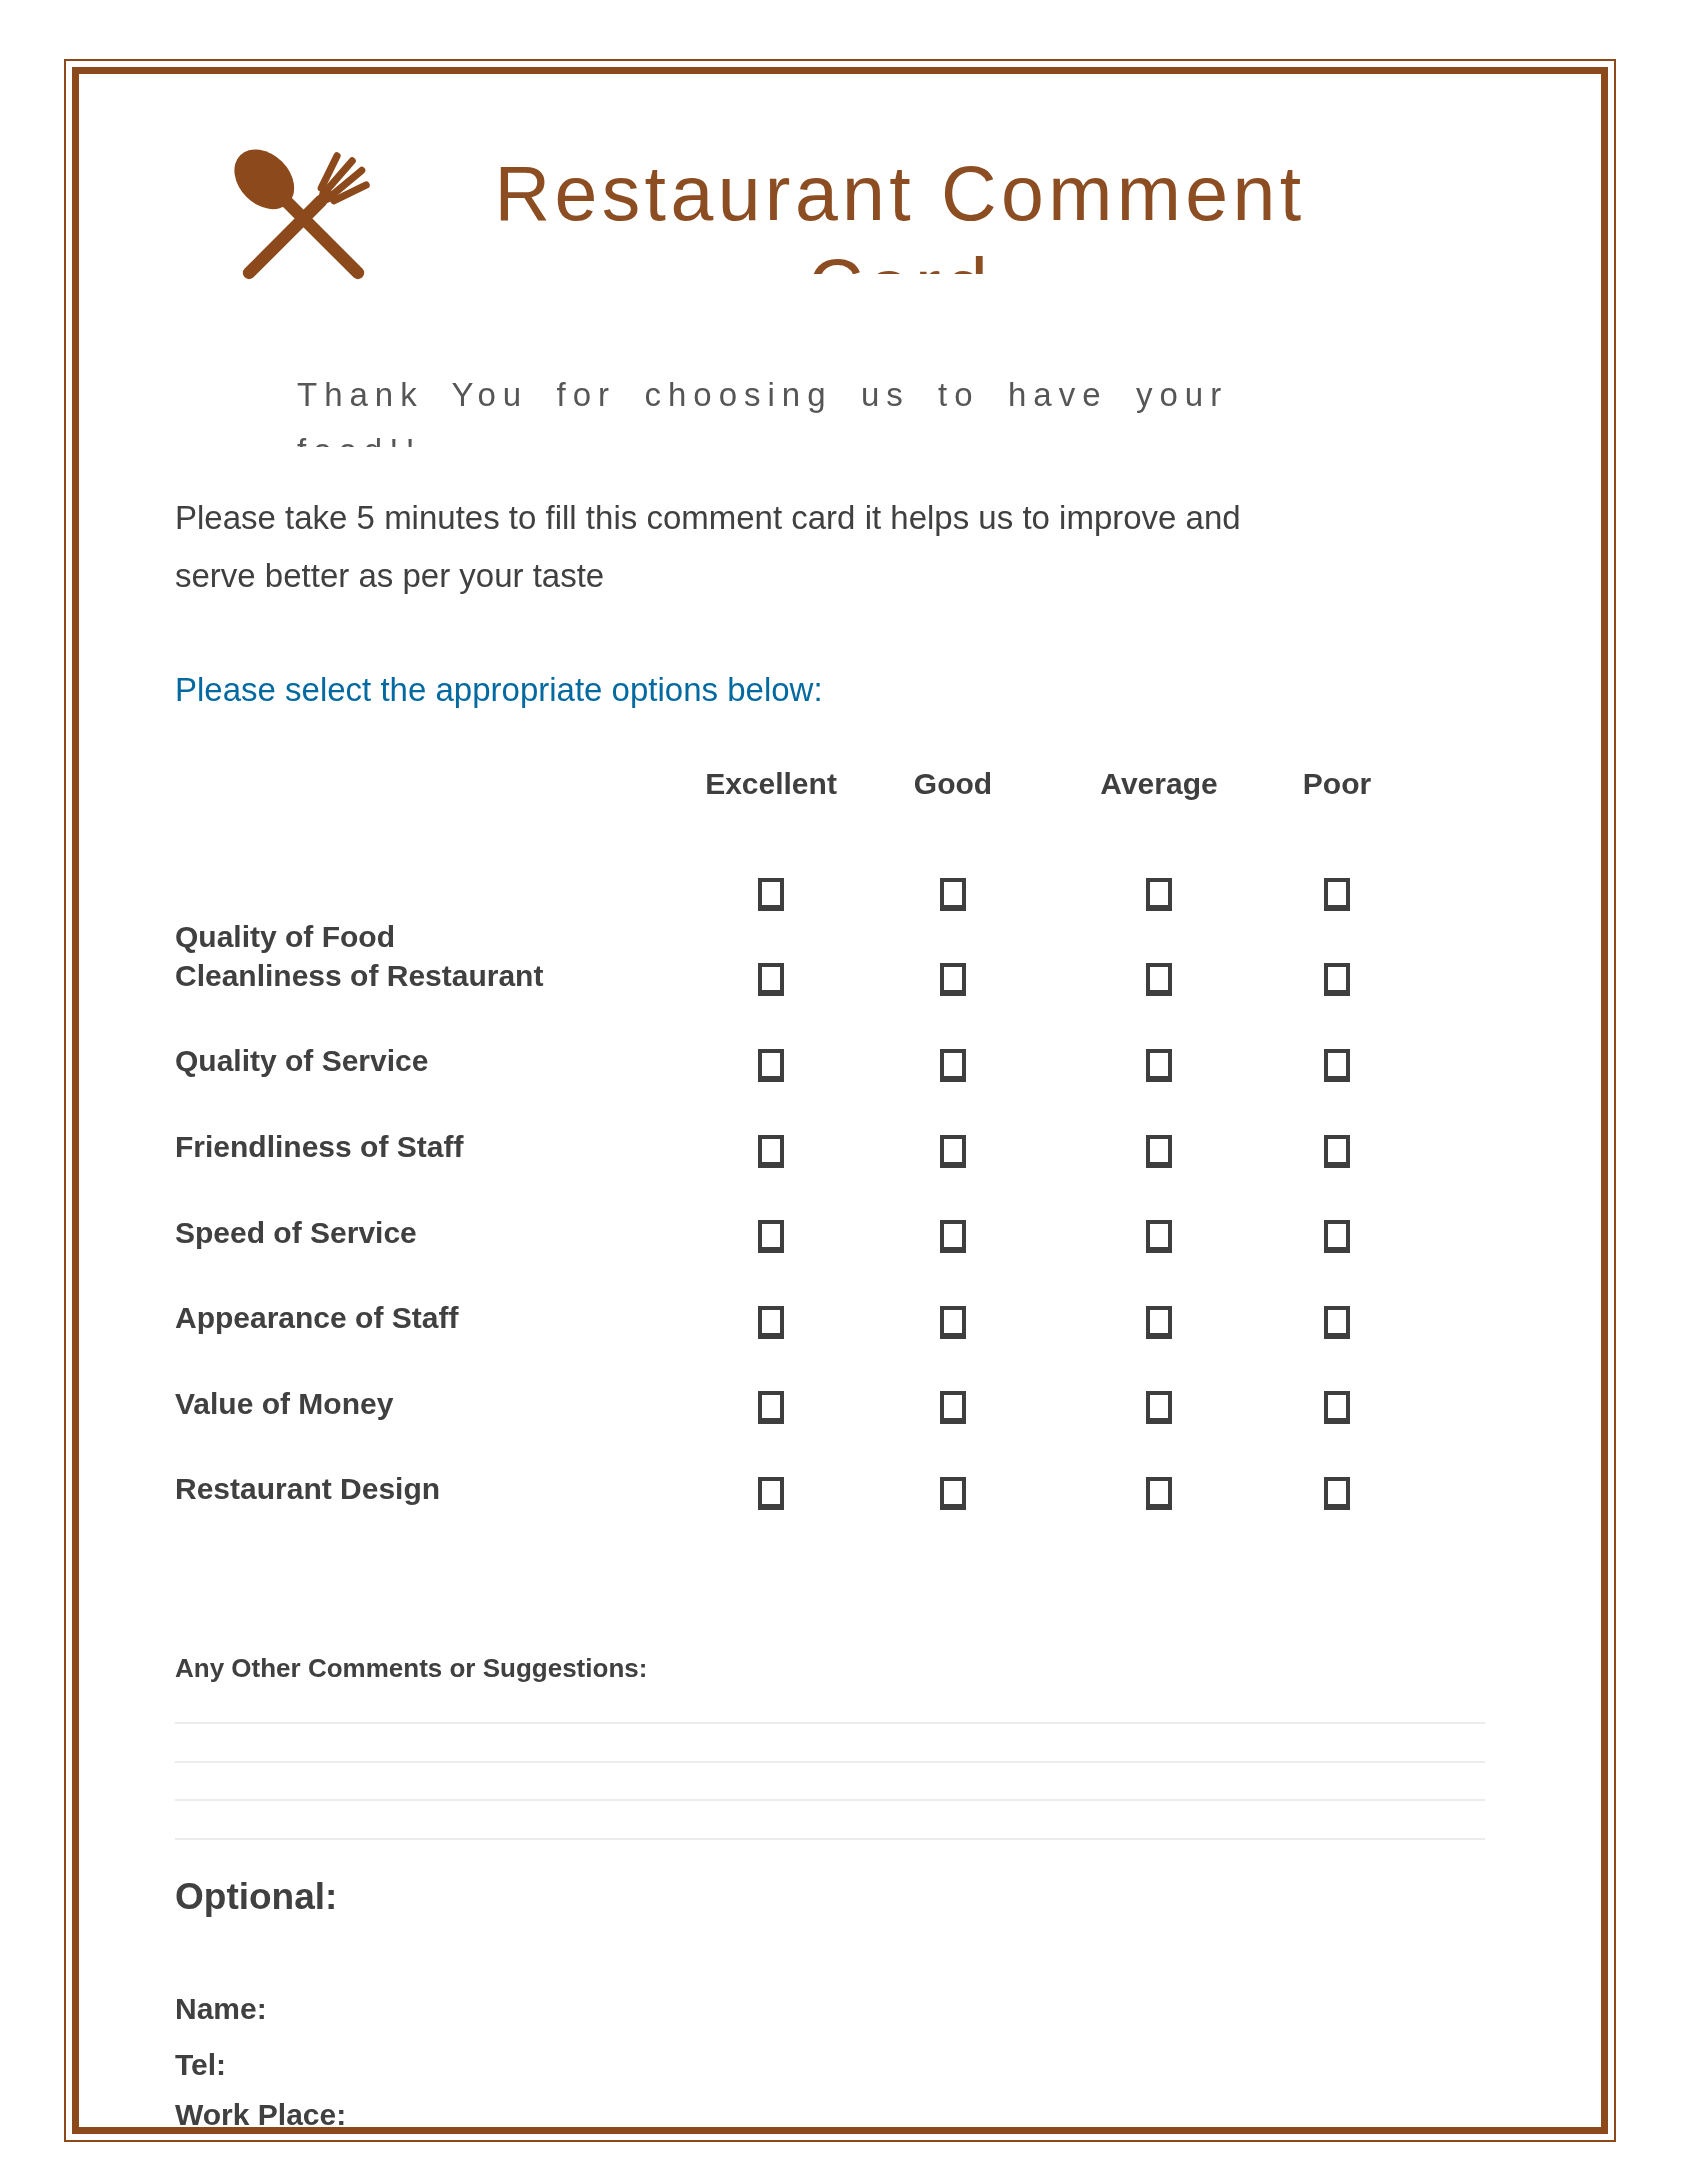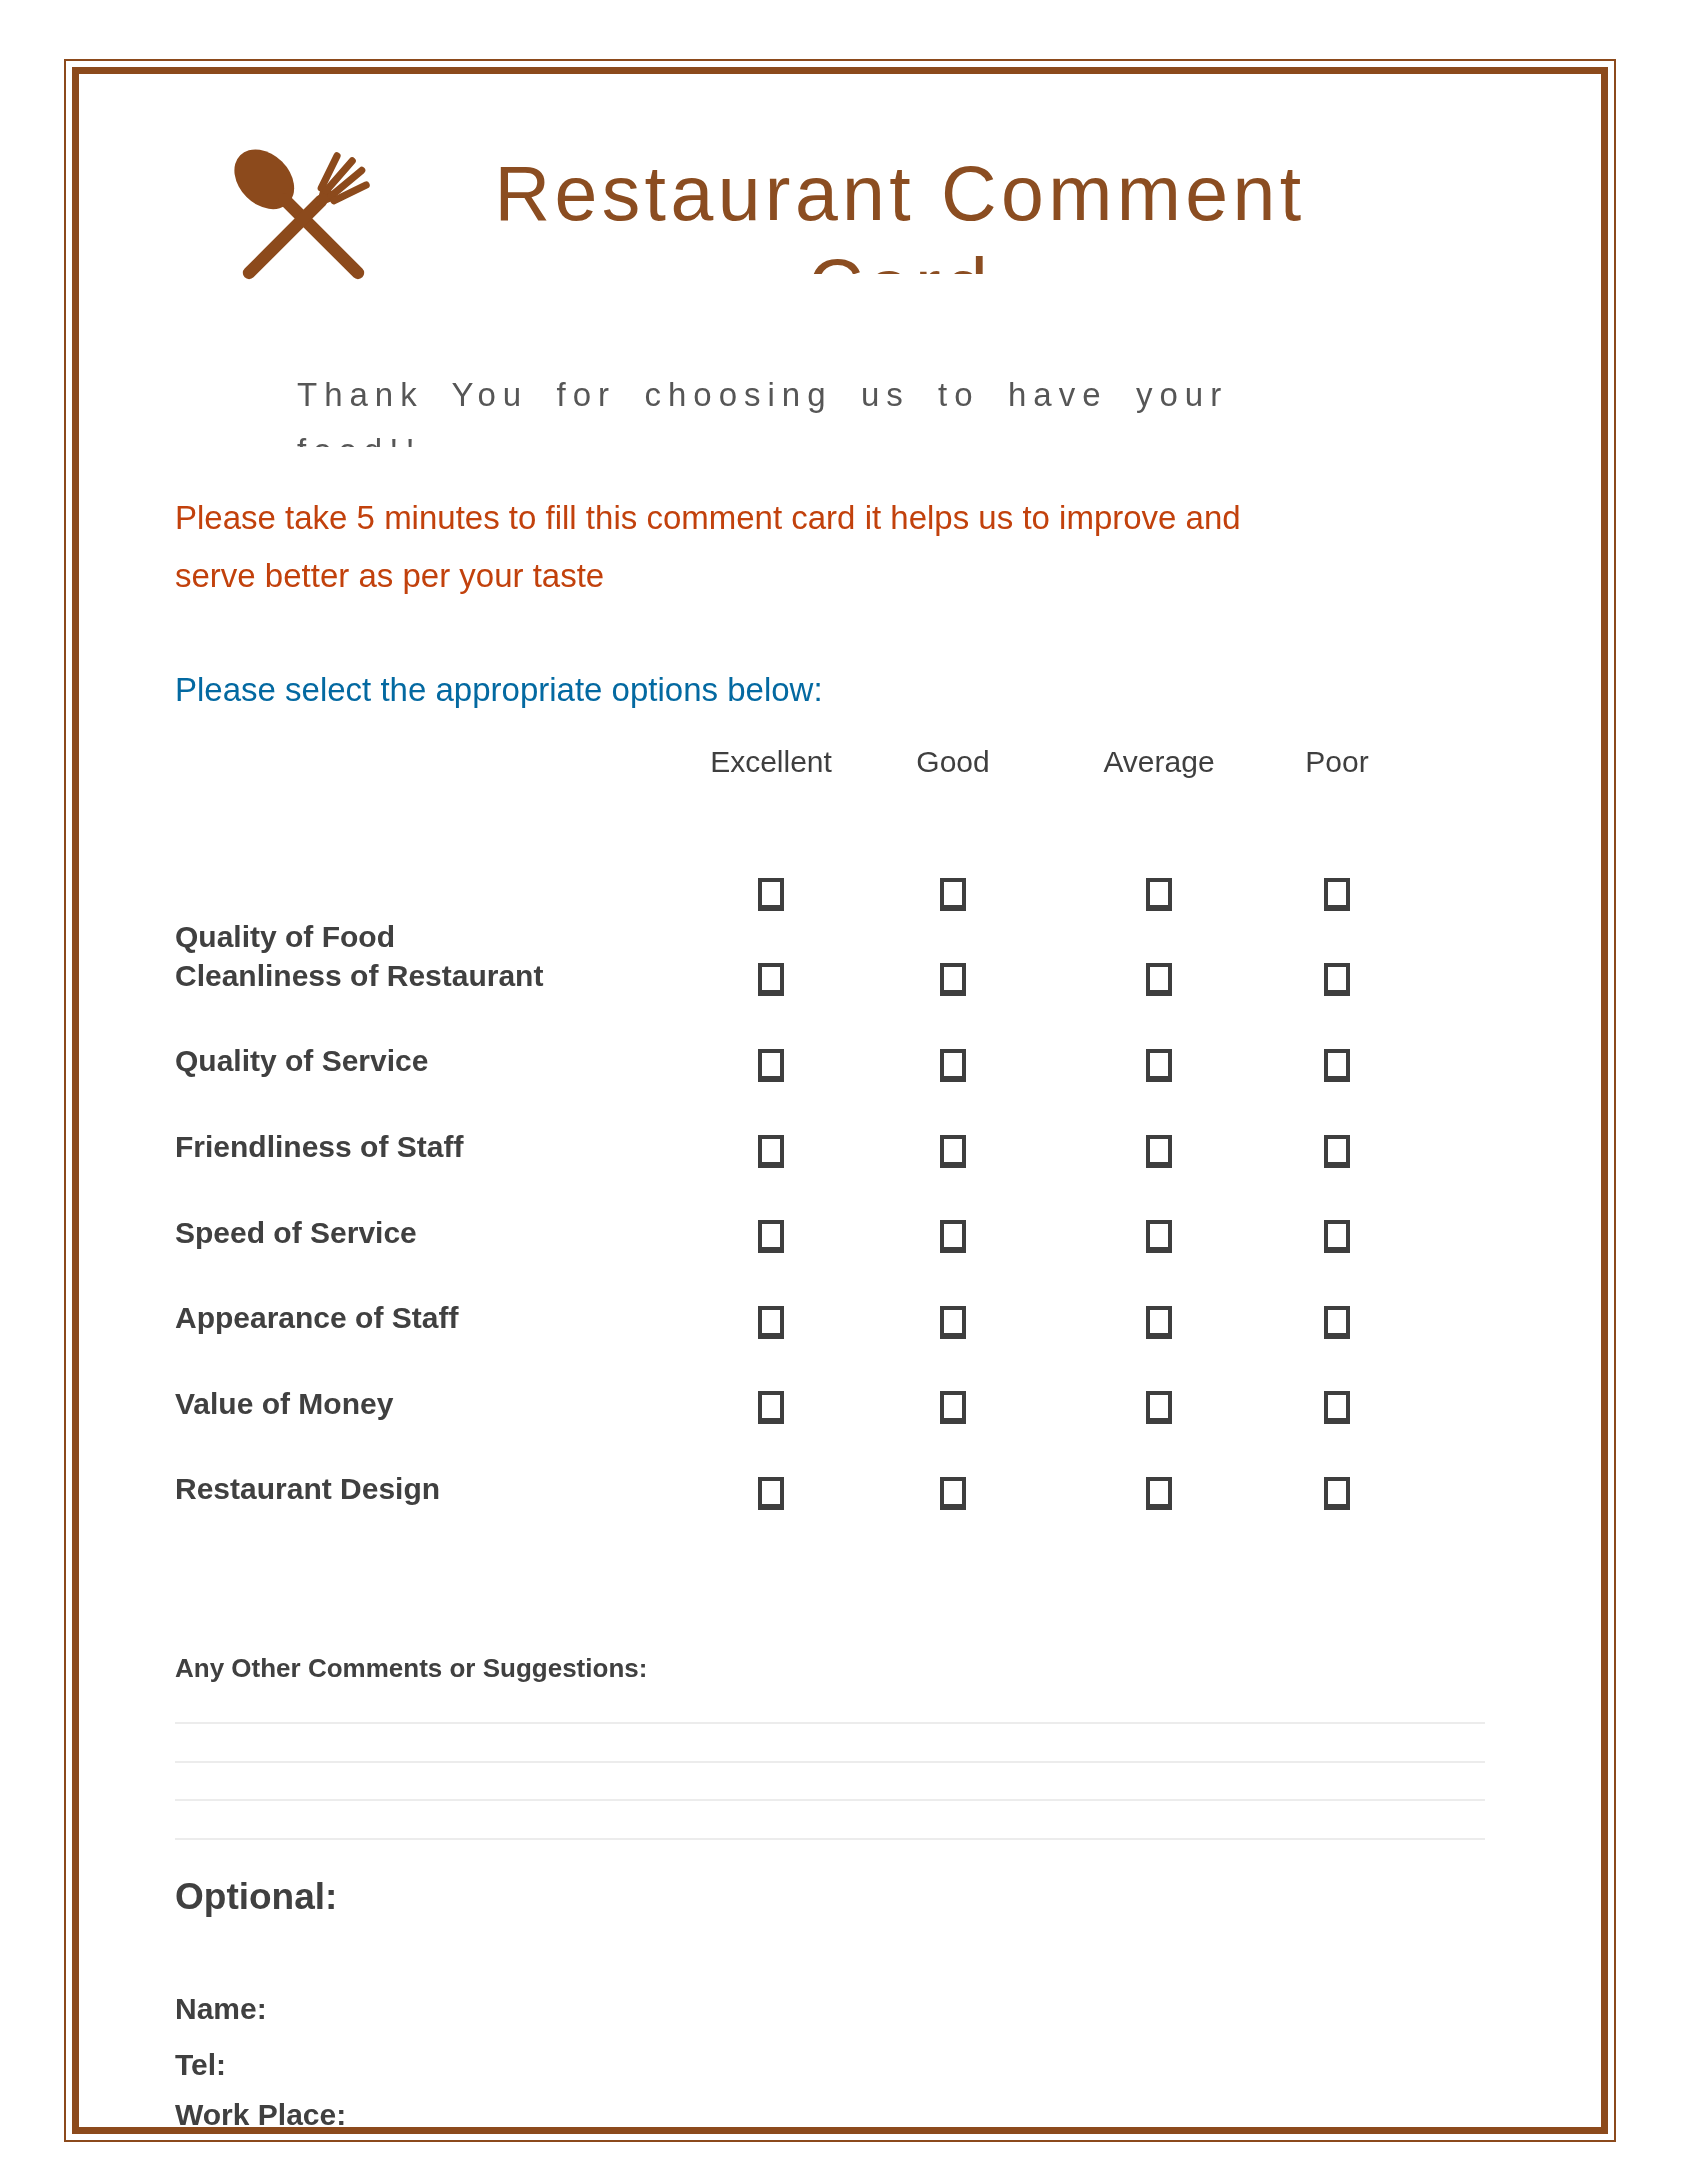--- a/index.html
+++ b/index.html
@@ -30,29 +30,29 @@
     text-align:center;
   }
   .tagline-frame{
     position:absolute;left:297px;top:367px;width:1057px;height:80px;
     overflow:hidden;
     color:#565656;
     font-size:33px;line-height:56px;letter-spacing:7px;word-spacing:12.2px;
   }
   .intro{
     position:absolute;left:175px;top:489px;width:1144px;
-    color:#c2410c;font-size:33px;line-height:58px;
+    color:#404040;font-size:33px;line-height:58px;
   }
   .select-prompt{
     position:absolute;left:175px;top:671px;
     color:#0369a1;font-size:33px;white-space:nowrap;
   }
   .col-header{
-    position:absolute;top:745px;transform:translateX(-50%);
-    color:#3F3F3F;font-size:30px;white-space:nowrap;
+    position:absolute;top:767px;transform:translateX(-50%);
+    color:#3F3F3F;font-size:30px;white-space:nowrap;font-weight:bold;
   }
   .row-label{
     position:absolute;left:175px;transform:translateY(-1.7px);
     color:#404040;font-size:30px;font-weight:bold;white-space:nowrap;
   }
   .checkbox{
     position:absolute;
     width:18.3px;height:23px;
     border:4.4px solid #3E3E3E;border-bottom-width:6.1px;
     background:#ffffff;

